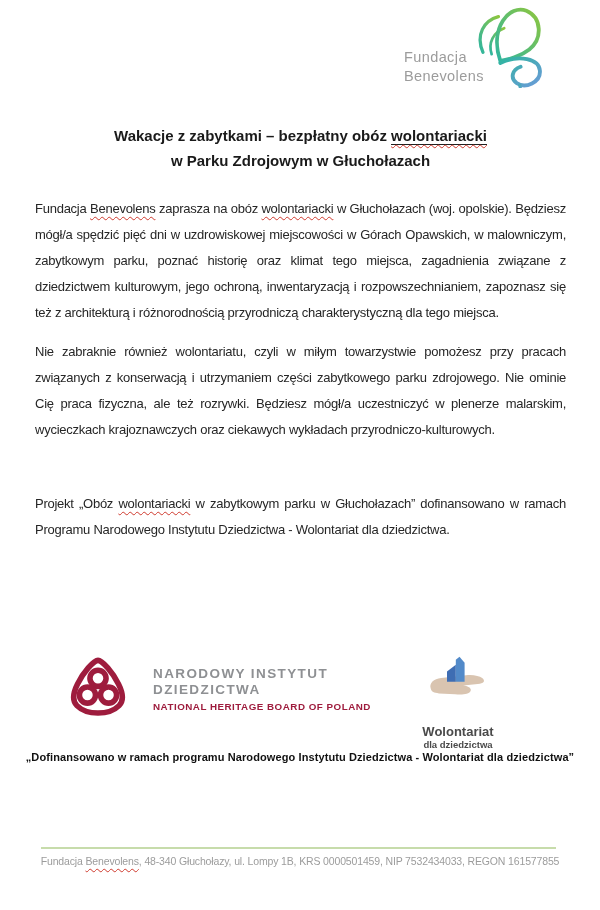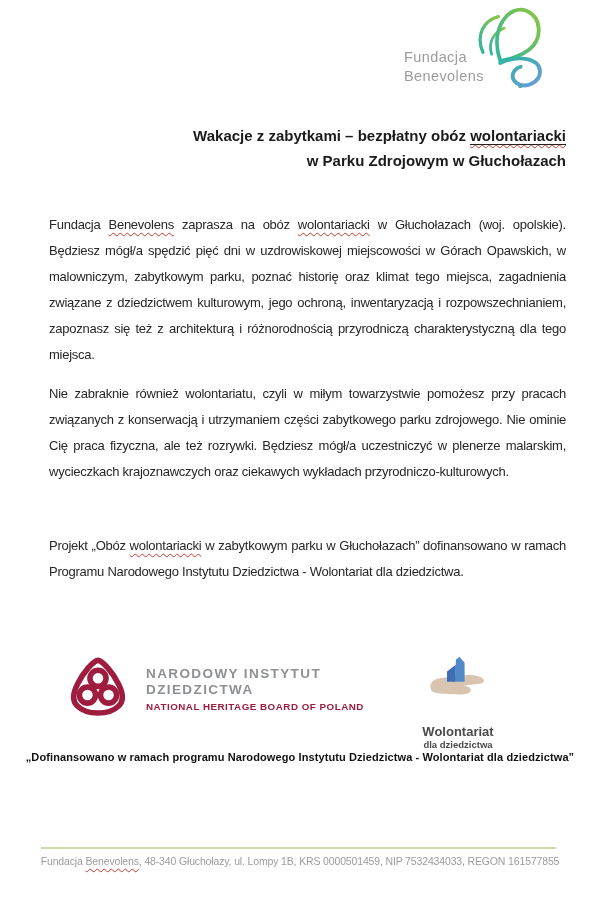--- a/index.html
+++ b/index.html
@@ -14,45 +14,45 @@
   .brand { position:absolute; top:4px; left:403px; width:162px; height:94px; }
   .brand-butterfly { position:absolute; top:2px; right:2px; width:108px; height:82px; }
   .brand-text {
     position:absolute; left:0; top:44px;
     font-size:14.5px; line-height:19px; color:#9c9c9c; letter-spacing:0.4px;
   }
 
   
   .title {
     position:absolute; top:123px; left:34px; right:33px;
-    text-align:right; font-weight:bold; font-size:15px; line-height:25px; color:#1a1a1a;
+    text-align:center; font-weight:bold; font-size:15px; line-height:25px; color:#1a1a1a;
   }
 
   
-  .content { position:absolute; top:196px; left:48px; right:33px;margin-top:16px; }
+  .content { position:absolute; top:196px; left:34px; right:33px; }
   .par {
     font-size:13px; line-height:26px; letter-spacing:-0.25px;
     text-align:justify; color:#262626; margin:0 0 13px 0;
   }
   .gap-before { margin-top:48px; }
 
   .misspelled {
     text-decoration-line:underline; text-decoration-style:wavy;
     text-decoration-color:#cf3a2e; text-decoration-thickness:1px;
     text-underline-offset:2.5px;
   }
   .u { border-bottom:1.3px solid #1f1f1f; }
   .link { color:#0563c1; text-decoration:underline; cursor:pointer; }
 
   
   .partners {
     position:absolute; top:652px; left:66px; right:98px;
     display:flex; justify-content:space-between; align-items:flex-start;
   }
-  .nid { display:flex; align-items:center; gap:17px; }
+  .nid { display:flex; align-items:center; gap:24px; }
   .nid-svg { width:62px; height:70px; }
   .nid-text { padding-top:4px; }
   .nid-l1, .nid-l2 {
     font-size:13.5px; font-weight:bold; color:#8e9093; letter-spacing:1.4px; line-height:16px;
   }
   .nid-l3 {
     font-size:9.8px; font-weight:bold; color:#9e1c3d; letter-spacing:0.5px; margin-top:3px;
   }
   .wdd { display:flex; flex-direction:column; align-items:center; width:86px; padding-top:2px; }
   .wdd-svg { width:66px; height:54px; }

